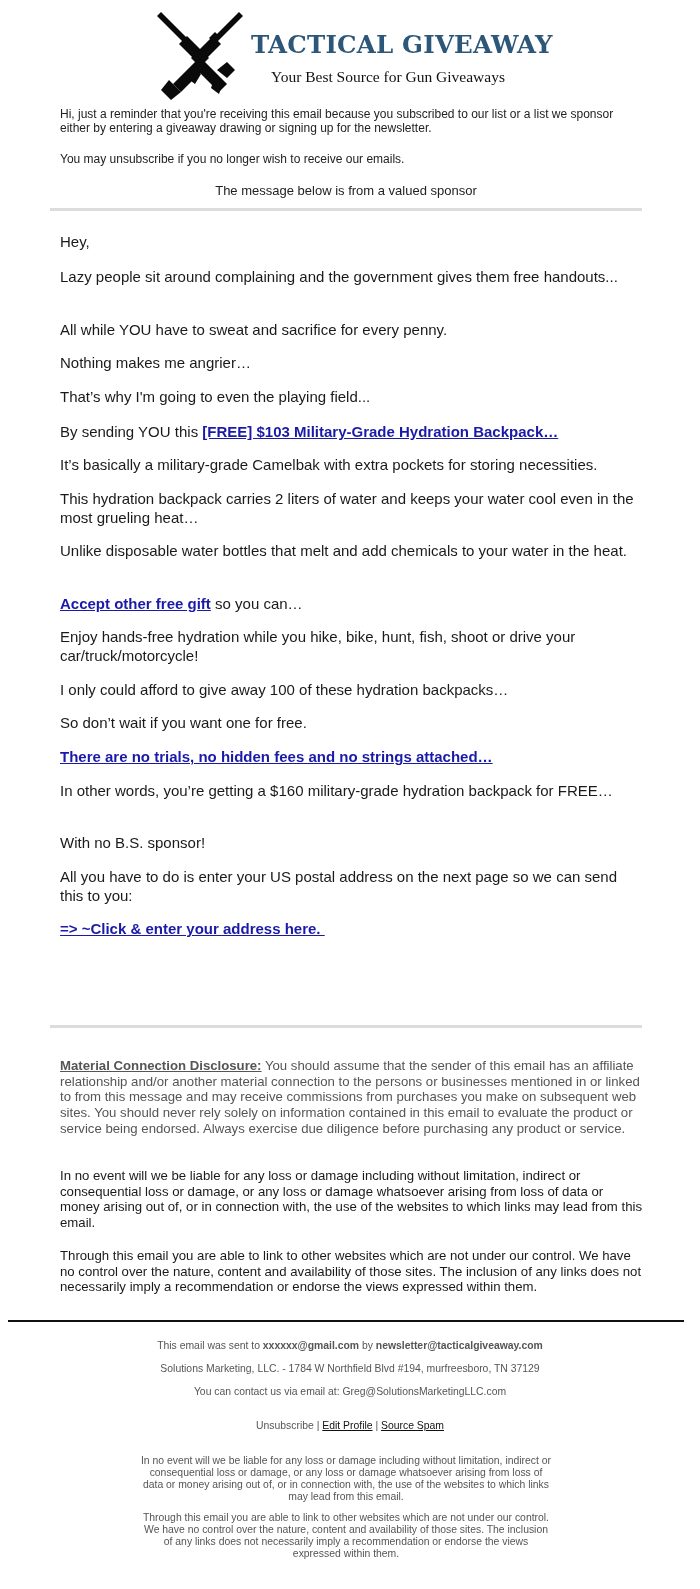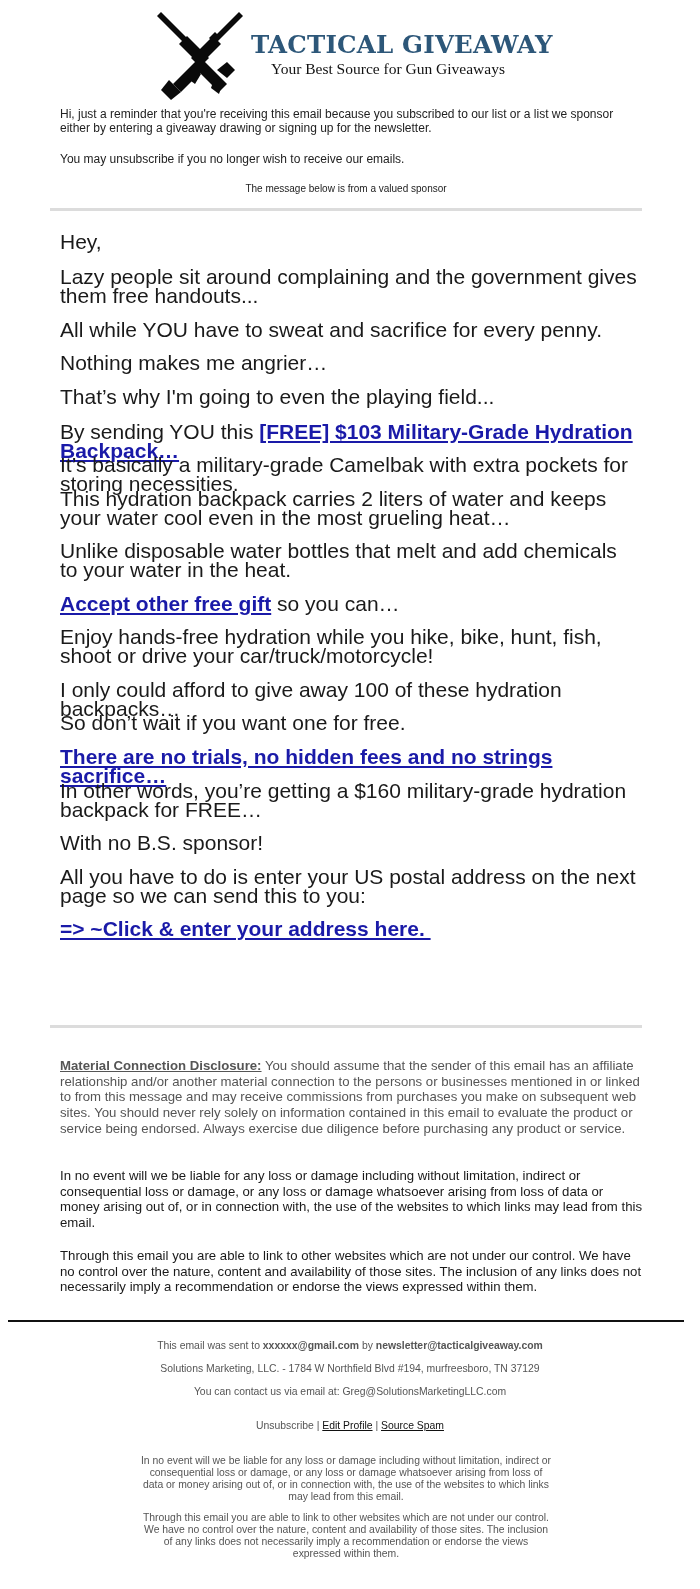--- a/index.html
+++ b/index.html
@@ -34,21 +34,21 @@
       font-size: 25px;
       letter-spacing: 0.2px;
       color: #2d5779;
       white-space: nowrap;
       transform: scaleX(0.98);
       transform-origin: left top;
     }
     .logo-subtitle {
       position: absolute;
       left: 116px;
-      top: 52px;
+      top: 60px;
       font-family: "Liberation Serif", serif;
       font-size: 15.5px;
       color: #111;
       white-space: nowrap;
     }
     .notice {
       position: absolute;
       left: 60px;
       width: 580px;
       font-size: 12px;
@@ -56,37 +56,37 @@
       color: #222;
     }
     .notice-1 { top: 107px; }
     .notice-2 { top: 152px; }
     .sponsor-line {
       position: absolute;
       left: 50px;
       width: 592px;
       top: 183px;
       text-align: center;
-      font-size: 10px;
+      font-size: 13px;
       color: #222;
     }
     .divider {
       position: absolute;
       left: 50px;
       width: 592px;
       height: 3px;
       background: #dcdcdc;
     }
     .divider-top { top: 208px; }
     .divider-bottom { top: 1025px; }
     .body-text {
       position: absolute;
       left: 60px;
       width: 580px;
-      font-size: 21px;
+      font-size: 15px;
       line-height: 19px;
       color: #1a1a1a;
     }
     .body-text a, .link {
       color: #1a1aa8;
       font-weight: bold;
       text-decoration: underline;
     }
     .disclosure {
       position: absolute;
@@ -171,21 +171,21 @@
 <div class="body-text" style="top:455px">It’s basically a military-grade Camelbak with extra pockets for storing necessities.</div>
 <div class="body-text" style="top:489px">This hydration backpack carries 2 liters of water and keeps your water cool even in the most grueling heat…</div>
 <div class="body-text" style="top:541px">Unlike disposable water bottles that melt and add chemicals to your water in the heat.</div>
 <div class="body-text" style="top:594px">
   <a href="#">Accept other free gift</a><span> so you can…</span>
 </div>
 <div class="body-text" style="top:627px">Enjoy hands-free hydration while you hike, bike, hunt, fish, shoot or drive your car/truck/motorcycle!</div>
 <div class="body-text" style="top:680px">I only could afford to give away 100 of these hydration backpacks…</div>
 <div class="body-text" style="top:713px">So don’t wait if you want one for free.</div>
 <div class="body-text" style="top:747px">
-  <a href="#">There are no trials, no hidden fees and no strings sacrifice…</a>
+  <a href="#">There are no trials, no hidden fees and no strings attached…</a>
 </div>
 <div class="body-text" style="top:781px">In other words, you’re getting a $160 military-grade hydration backpack for FREE…</div>
 <div class="body-text" style="top:833px">With no B.S. sponsor!</div>
 <div class="body-text" style="top:867px">All you have to do is enter your US postal address on the next page so we can send this to you:</div>
 <div class="body-text" style="top:919px">
   <a href="#" style="white-space:pre">=&gt; ~Click &amp; enter your address here. </a>
 </div>
 
 <div class="divider divider-bottom"></div>
 

